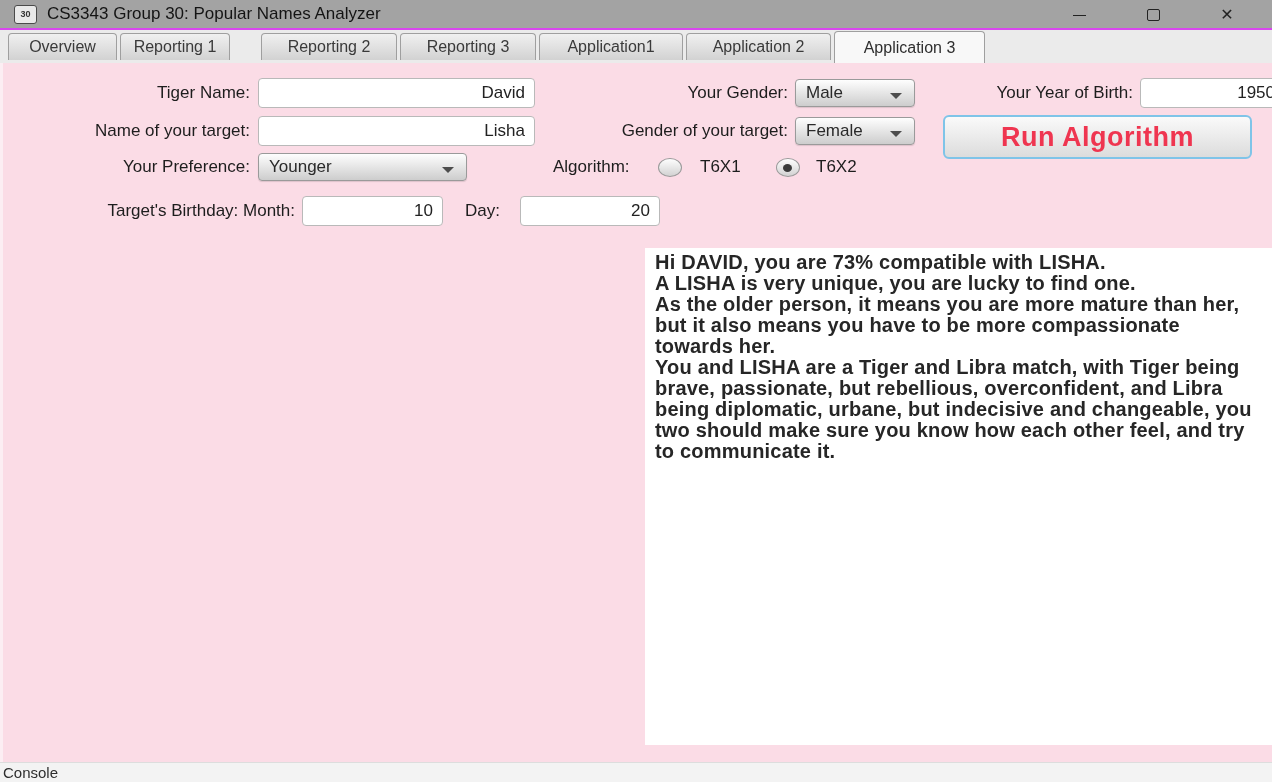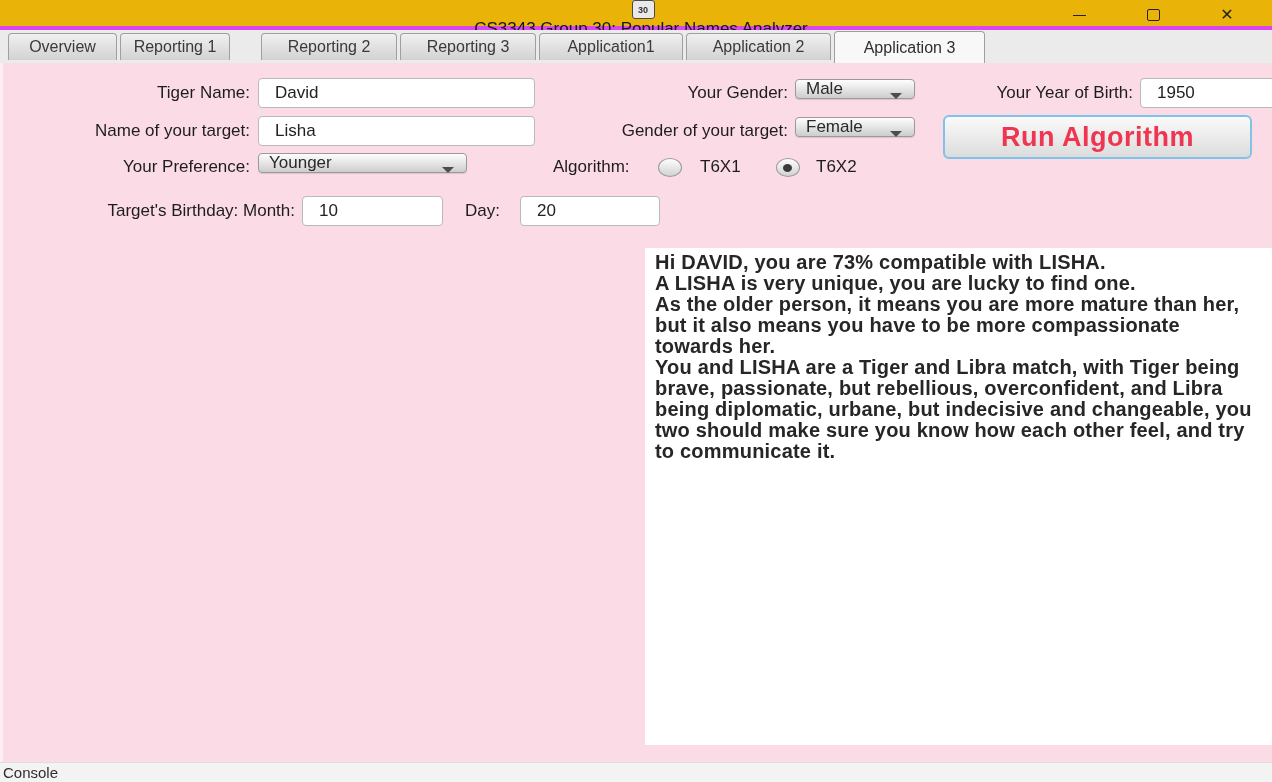--- a/index.html
+++ b/index.html
@@ -3,22 +3,22 @@
 <meta charset="utf-8">
 <style>
   html,body{margin:0;padding:0;background:#ddd;}
   .window{
     position:relative;width:1272px;height:782px;overflow:hidden;
     font-family:"Liberation Sans",sans-serif;background:#fbdce6;
     -webkit-font-smoothing:antialiased;
   }
   
   .titlebar{
-    position:absolute;top:0;left:0;width:100%;height:30px;background:#eab308;
-    display:flex;align-items:center;border-bottom:4px solid #d946ef;box-sizing:border-box;flex-direction:column;
+    position:absolute;top:0;left:0;width:100%;height:30px;background:#a3a3a3;
+    display:flex;align-items:center;border-bottom:2px solid #d946ef;box-sizing:border-box;
   }
   .app-icon{
     margin-left:14px;width:21px;height:17px;border:1.5px solid #4a4a4a;border-radius:3px;
     background:#e9e9e9;display:flex;align-items:center;justify-content:center;
     font-size:9px;font-weight:bold;color:#333;flex:0 0 auto;
   }
   .title-text{margin-left:10px;font-size:17px;color:#141414;white-space:nowrap;}
   .win-controls{position:absolute;right:0;top:0;height:30px;display:flex;}
   .win-btn{width:58px;height:30px;display:flex;align-items:center;justify-content:center;cursor:pointer;margin-right:16px;}
   .min-glyph{width:13px;height:0;border-top:1.6px solid #222;}
@@ -43,24 +43,24 @@
     position:absolute;top:63px;left:0;width:100%;height:699px;background:#fbdce6;
     box-shadow:inset 3px 0 0 #fceef3;
   }
   .flabel{
     position:absolute;height:30px;line-height:30px;font-size:17px;color:#1d1d1d;
     text-align:right;white-space:nowrap;
   }
   .tinput{
     position:absolute;height:30px;box-sizing:border-box;border:1px solid #b9b9b9;
     border-radius:4px;background:#fff;font-family:"Liberation Sans",sans-serif;
-    font-size:17px;color:#222;padding:0 16px;outline:none;
+    font-size:17px;color:#222;padding:0 9px;outline:none;text-align:right;
   }
   .combo{
-    position:absolute;height:20px;box-sizing:border-box;border:1px solid #9a9a9a;
+    position:absolute;height:28px;box-sizing:border-box;border:1px solid #9a9a9a;
     border-radius:4px;background:linear-gradient(#fefefe,#cdcdcd);
     display:flex;align-items:center;font-size:17px;color:#2a2a2a;cursor:pointer;
     padding:0 10px;box-shadow:0 1px 1px rgba(0,0,0,.12);
   }
   .combo .arrow{
     position:absolute;right:12px;top:13px;width:0;height:0;
     border-left:6px solid transparent;border-right:6px solid transparent;
     border-top:6px solid #4d4d4d;
   }
   .run-btn{

